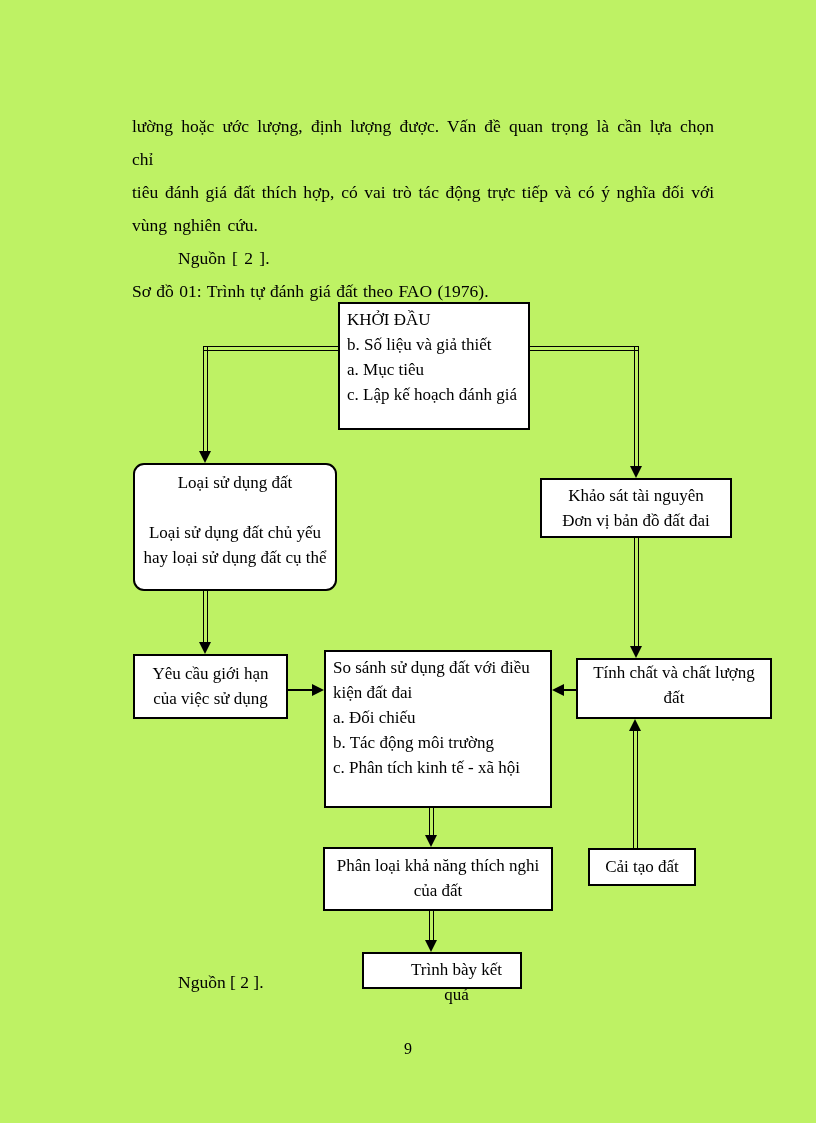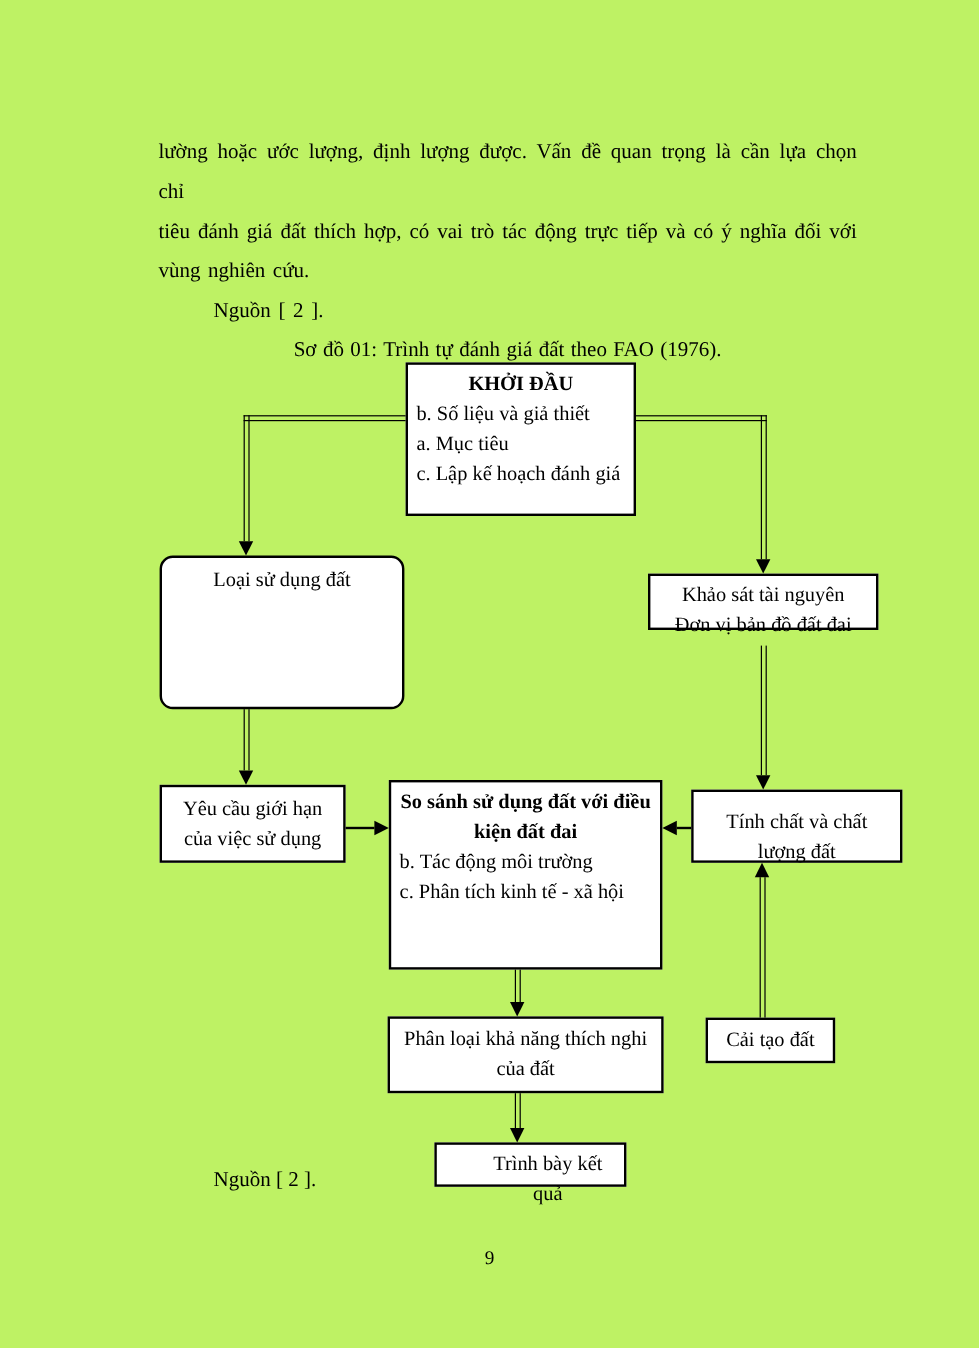--- a/index.html
+++ b/index.html
@@ -14,31 +14,31 @@
   .page{position:absolute;left:0;top:0;width:816px;height:1123px;background:#bef264;}
 
   
   .textblock{
     position:absolute;left:132px;top:110px;width:582px;
     font-size:17.5px;line-height:33px;word-spacing:2px;
   }
   .jline{text-align:justify;text-align-last:justify;}
   .lastline{text-align:left;}
   .src-top{padding-left:46px;}
-  .caption{text-align:center;word-spacing:1px;}
+  .caption{text-align:left;word-spacing:1px;}
 
   
   .fc{position:absolute;left:0;top:0;width:816px;height:1123px;}
   .box{
     position:absolute;border:2px solid #000;background:#fff;
     font-size:17px;line-height:25px;box-sizing:border-box;
     padding:3px 7px;
   }
   .ctr{text-align:center;}
-  .box .title{text-align:center;font-weight:bold;}
+  .box .title{}
   .box .item{text-align:justify;}
   .gapline{height:25px;}
 
   
   .vdl{position:absolute;width:5px;box-sizing:border-box;
        border-left:1px solid #000;border-right:1px solid #000;}
   .hdl{position:absolute;height:5px;box-sizing:border-box;
        border-top:1px solid #000;border-bottom:1px solid #000;}
   .hsl{position:absolute;height:2px;background:#000;}
   .arr{position:absolute;width:0;height:0;}
@@ -69,38 +69,40 @@
     <div class="box" style="left:338px;top:302px;width:192px;height:128px;">
       <div class="title">KHỞI ĐẦU</div>
       <div class="item">b. Số liệu và giả thiết</div>
       <div class="item">a. Mục tiêu</div>
       <div class="item">c. Lập kế hoạch đánh giá</div>
     </div>
 
     <div class="box ctr" style="left:133px;top:463px;width:204px;height:128px;padding-top:5px;border-radius:11px;">
       <div>Loại sử dụng đất</div>
       <div class="gapline"></div>
+      <div>Loại sử dụng đất chủ yếu hay loại sử dụng đất cụ thể</div>
     </div>
 
-    <div class="box ctr" style="left:540px;top:478px;width:192px;height:47px;">
+    <div class="box ctr" style="left:540px;top:478px;width:192px;height:60px;">
       <div>Khảo sát tài nguyên</div>
       <div>Đơn vị bản đồ đất đai</div>
     </div>
 
     <div class="box ctr" style="left:133px;top:654px;width:155px;height:65px;padding-top:5px;">
       <div>Yêu cầu giới hạn của việc sử dụng</div>
     </div>
 
     <div class="box" style="left:324px;top:650px;width:228px;height:158px;">
       <div class="title">So sánh sử dụng đất với điều kiện đất đai</div>
+      <div>a. Đối chiếu</div>
       <div>b. Tác động môi trường</div>
       <div>c. Phân tích kinh tế - xã hội</div>
     </div>
 
-    <div class="box ctr" style="left:576px;top:658px;width:176px;height:61px;padding-top:12px;">
+    <div class="box ctr" style="left:576px;top:658px;width:196px;height:61px;padding-top:0;">
       <div>Tính chất và chất lượng đất</div>
     </div>
 
     <div class="box ctr" style="left:323px;top:847px;width:230px;height:64px;padding-top:4px;">
       <div>Phân loại khả năng thích nghi của đất</div>
     </div>
 
     <div class="box ctr" style="left:588px;top:848px;width:108px;height:38px;padding-top:4px;">
       <div>Cải tạo đất</div>
     </div>

